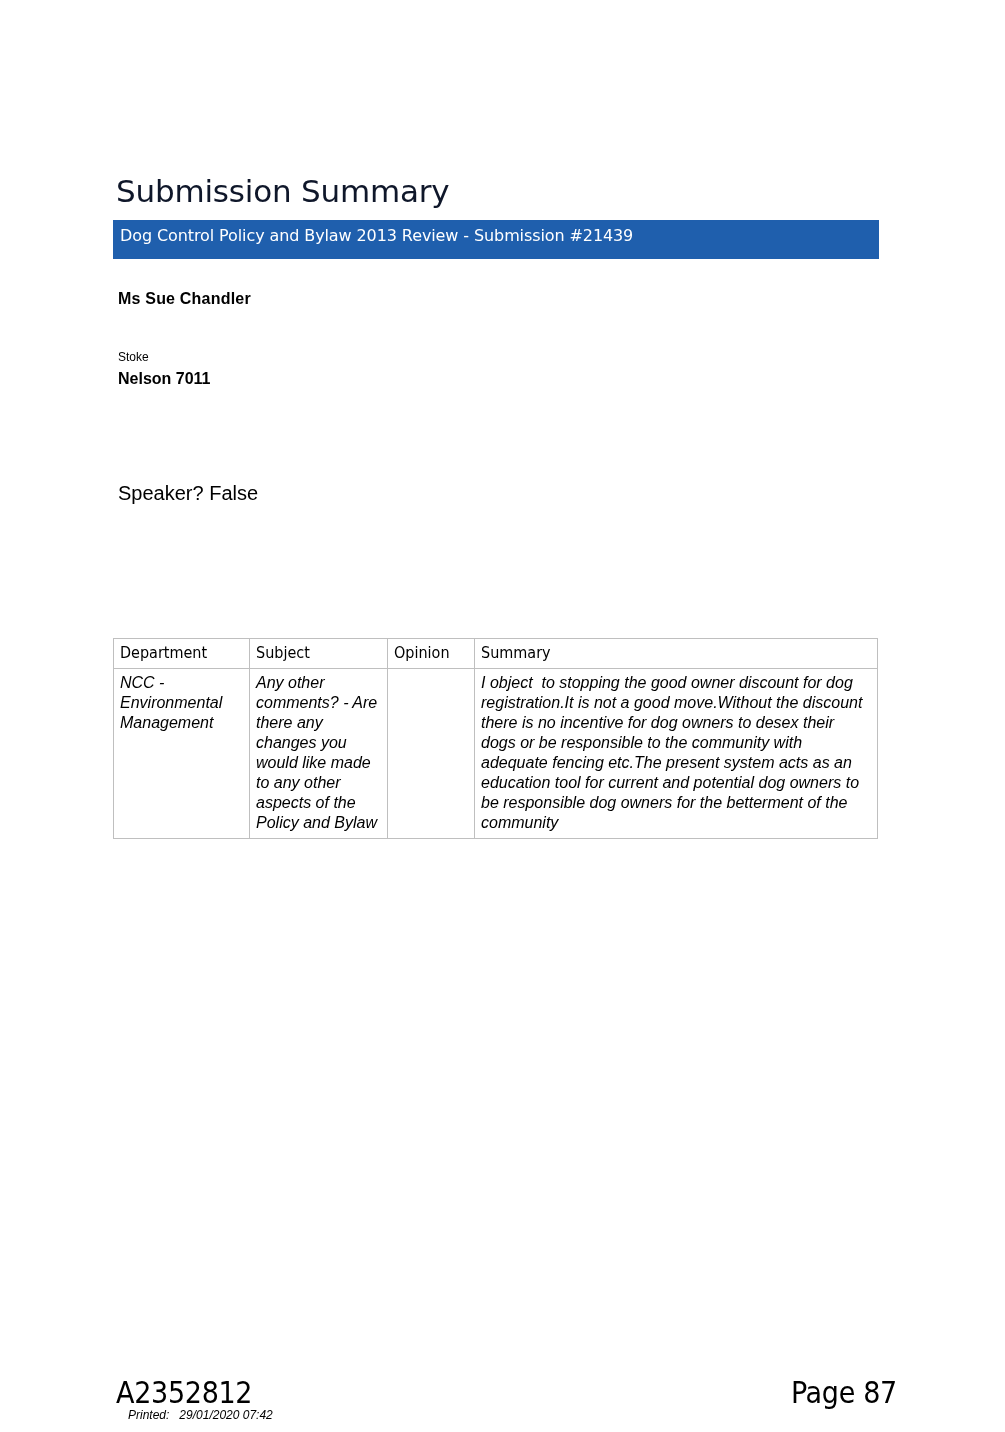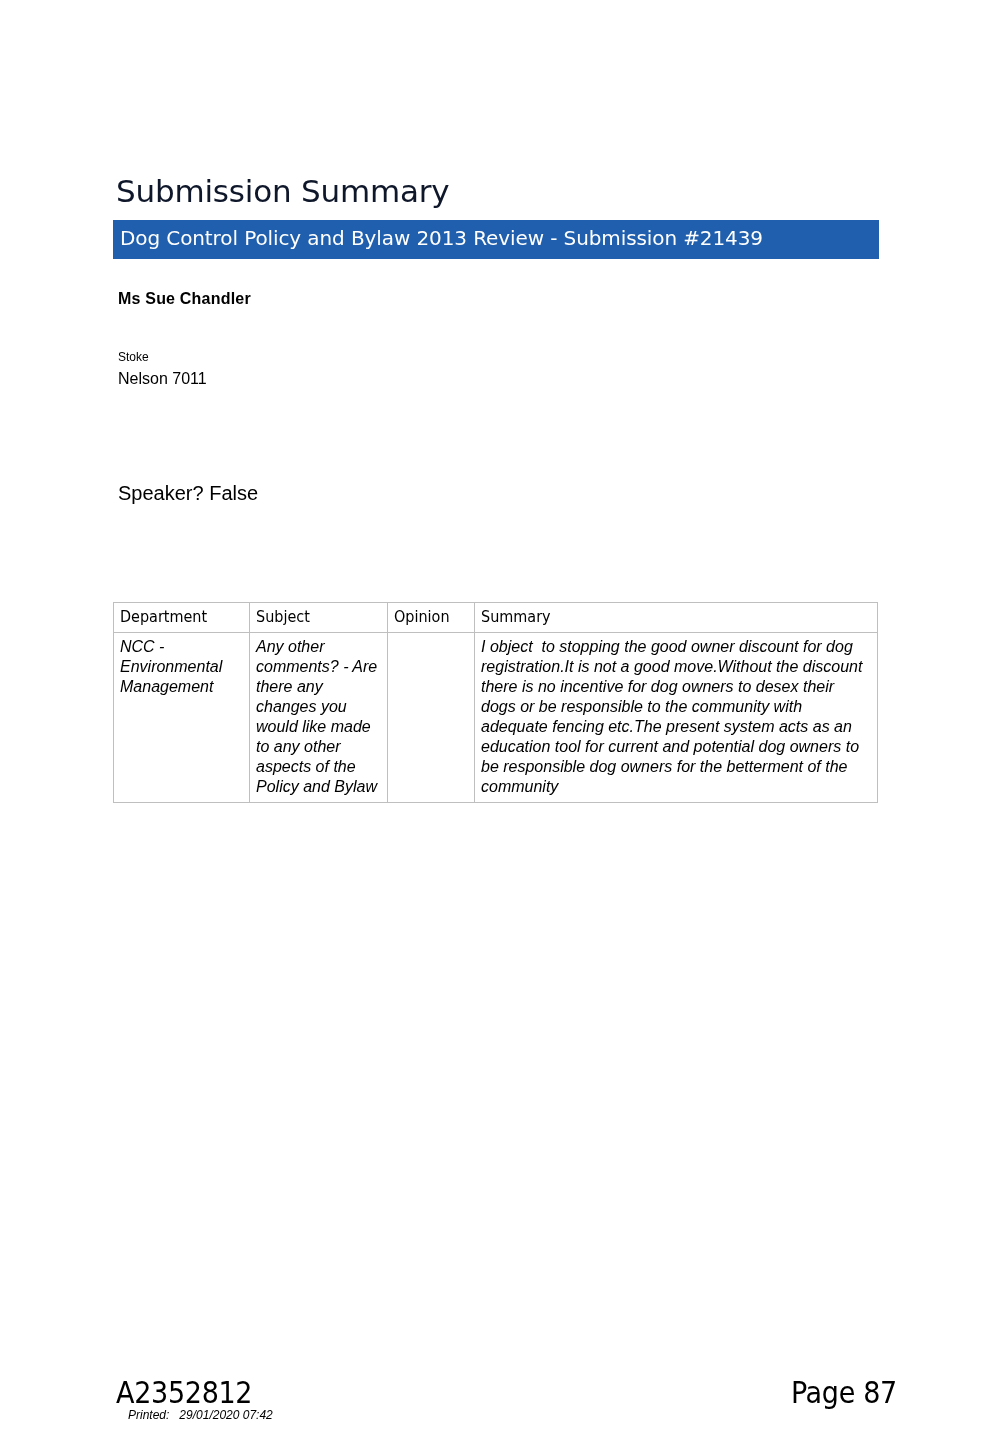--- a/index.html
+++ b/index.html
@@ -43,21 +43,21 @@
     left: 113px;
     top: 220px;
     width: 766px;
     height: 39px;
     background: #1F5FAD;
   }
   .banner-text {
     position: absolute;
     left: 7px;
     top: 6px;
-    font-size: 20px;
+    font-size: 16px;
     font-weight: 400;
     letter-spacing: -0.1px;
     color: #ffffff;
     font-family: "DejaVu Sans", sans-serif;
     white-space: nowrap;
   }
 
   
   .submitter-name {
     position: absolute;
@@ -74,34 +74,35 @@
     top: 350px;
     font-size: 12px;
     white-space: nowrap;
   }
   .addr-line-2 {
     position: absolute;
     left: 118px;
     top: 370px;
     font-size: 16px;
     white-space: nowrap;
+    font-weight: bold;
   }
   .speaker-line {
     position: absolute;
     left: 118px;
     top: 482px;
     font-size: 20px;
     white-space: nowrap;
   }
 
   
   .subs-table {
     position: absolute;
     left: 113px;
-    top: 602px;
+    top: 638px;
     width: 764px;
     border-collapse: collapse;
     table-layout: fixed;
   }
   .subs-table td, .subs-table th {
     border: 1px solid #BFBFBF;
     vertical-align: top;
     padding: 4px 6px 5px 6px;
     text-align: left;
     font-weight: normal;

